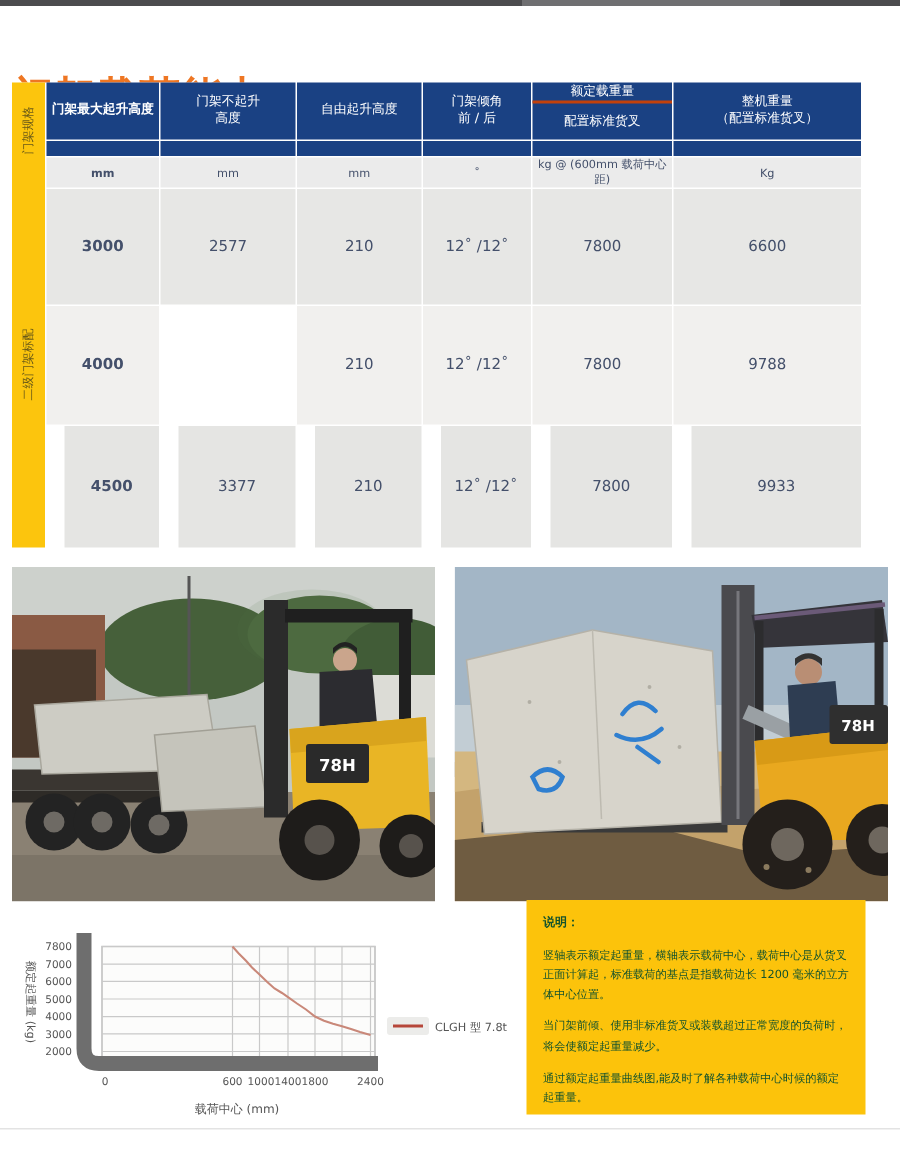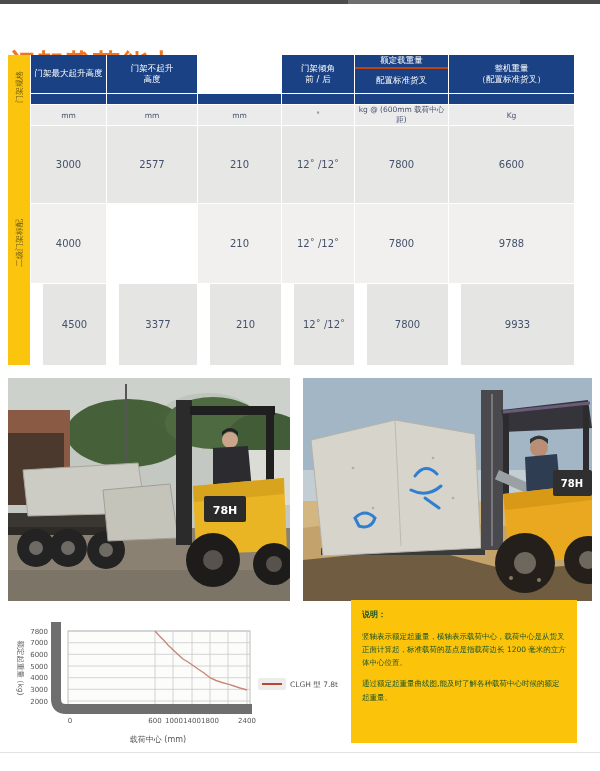--- a/index.html
+++ b/index.html
@@ -26,21 +26,21 @@
   .th-split{background:#1a4183;color:#fff;font-size:8.5px;display:flex;flex-direction:column;text-align:center;}
   .th-split .t{height:12px;border-bottom:2px solid #c2410c;display:flex;align-items:center;justify-content:center;}
   .th-split .b{flex:1;display:flex;align-items:center;justify-content:center;}
   .band{background:#1a4183;}
   .unit{background:#ebebeb;color:#44506b;font-size:7.5px;display:flex;align-items:center;justify-content:center;text-align:center;}
   .td{display:flex;align-items:center;justify-content:center;font-size:10px;color:#44506b;}
   .rA{background:#e7e7e5;}
   .rB{background:#f1f0ee;}
   .rC{background:#e5e5e3;}
   .gr1{grid-row:1;} .gr2{grid-row:2;} .gr3{grid-row:3;} .gr4{grid-row:4;} .gr5{grid-row:5;} .gr6{grid-row:6;margin-left:12px;}
-  .gc2{grid-column:2;} .gc3{grid-column:3;} .gc4{grid-column:4;} .gc5{grid-column:5;} .gc6{grid-column:6;} .gc7{grid-column:7;}
+  .gc2{grid-column:2;font-weight:bold;} .gc3{grid-column:3;} .gc4{grid-column:4;} .gc5{grid-column:5;} .gc6{grid-column:6;} .gc7{grid-column:7;}
   
   .photo{position:absolute;top:378px;height:223px;overflow:hidden;}
   .photo.left{left:8px;width:282px;}
   .photo.right{left:303px;width:289px;}
   .photo svg{display:block;}
   
   .chart{position:absolute;left:8px;top:616px;width:345px;height:145px;}
   .chart text{font-family:"DejaVu Sans",sans-serif;}
   
   .notes{position:absolute;left:351px;top:600px;width:226px;height:143px;background:#fcc30b;
@@ -62,20 +62,21 @@
 
   <div class="spec">
     <div class="side">
       <span class="side-label top">门架规格</span>
       <span class="side-label bot">二级门架标配</span>
     </div>
 
     <div class="th gr1 gc2">门架最大起升高度</div>
     <div class="th gr1 gc3">门架不起升
 高度</div>
+    <div class="th gr1 gc4">自由起升高度</div>
     <div class="th gr1 gc5">门架倾角
 前 / 后</div>
     <div class="th-split gr1 gc6">
       <div class="t">额定载重量</div>
       <div class="b">配置标准货叉</div>
     </div>
     <div class="th gr1 gc7">整机重量
 （配置标准货叉）</div>
 
     <div class="band gr2 gc2"></div>
@@ -247,18 +248,19 @@
         <rect x="250" y="62" width="28" height="12" rx="2" fill="#ececea"></rect>
         <line x1="254" y1="68" x2="274" y2="68" stroke="#b6473a" stroke-width="2"></line>
         <text x="282" y="71" font-size="7.5" fill="#555">CLGH 型 7.8t</text>
       </g>
     </svg>
   </div>
 
   <div class="notes">
     <p class="hd">说明：</p>
     <p>竖轴表示额定起重量，横轴表示载荷中心，载荷中心是从货叉正面计算起，标准载荷的基点是指载荷边长 1200 毫米的立方体中心位置。</p>
+    <p>当门架前倾、使用非标准货叉或装载超过正常宽度的负荷时，将会使额定起重量减少。</p>
     <p>通过额定起重量曲线图,能及时了解各种载荷中心时候的额定起重量。</p>
   </div>
 
   <div class="footer-line"></div>
 
 </div>
 
 </body></html>

